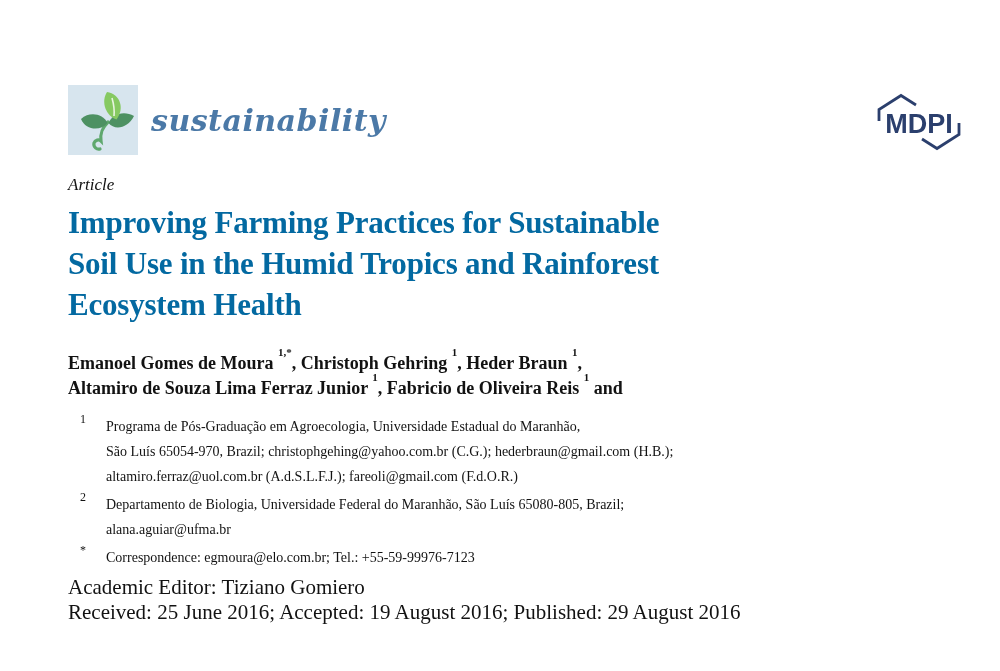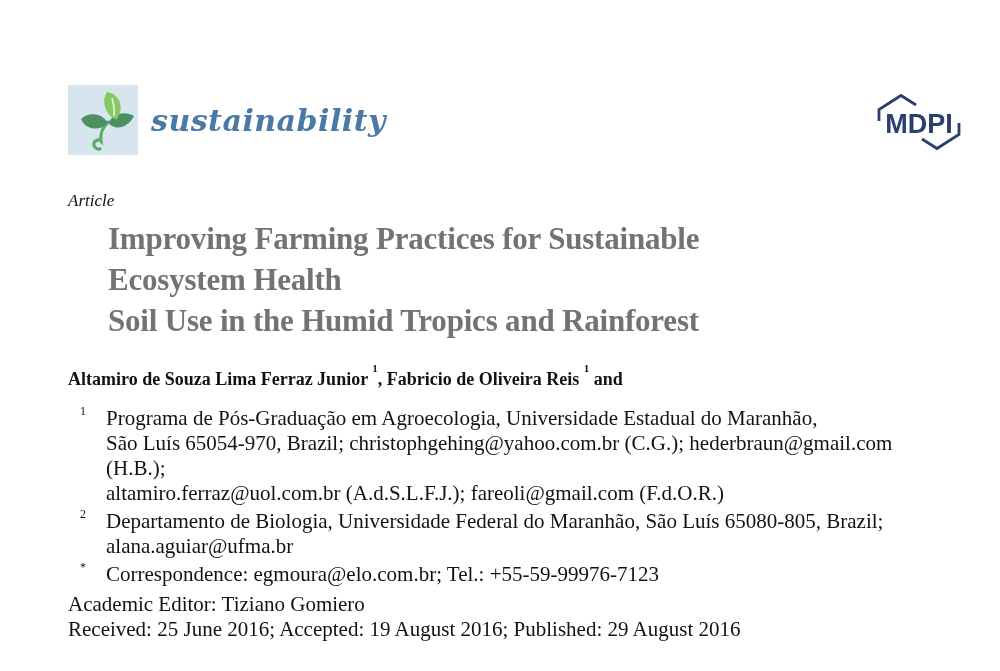--- a/index.html
+++ b/index.html
@@ -10,32 +10,32 @@
   
   .journal-header { position:absolute; top:85px; left:68px; display:flex; align-items:center;text-align:right; }
   .logo-box { width:70px; height:70px; display:block; }
   .journal-name {
     margin-left:13px; font-family:"DejaVu Serif", serif;
     font-style:italic; font-weight:bold; font-size:30px; letter-spacing:0.5px;
   }
   .mdpi-logo { position:absolute; top:92px; left:872px; width:94px; height:60px; }
 
   
-  .content { position:absolute; top:192px; left:68px; width:880px; }
+  .content { position:absolute; top:176px; left:68px; width:880px; }
   .article-label { font-style:italic; font-size:17px; line-height:17px; margin-bottom:9px; }
   .title { font-weight:bold; font-size:31px; line-height:41px; letter-spacing:-0.2px; margin-bottom:26px; color:#0f0f0f; }
   .authors { font-weight:bold; font-size:18px; line-height:24.5px; margin-bottom:14px; }
   .authors sup, .title sup { font-size:11px; line-height:0; position:relative; top:-6px; }
   .affiliations { margin-bottom:5px; }
   .aff-row { display:flex; margin-bottom:3px; }
   .aff-marker {
     flex:0 0 38px; width:38px; box-sizing:border-box; padding-left:12px;
     font-size:12px; position:relative; top:-2px; font-weight:normal;
   }
-  .aff-text { font-size:21px; line-height:25px; }
+  .aff-text { font-size:14px; line-height:25px; }
   .editor-block { font-size:21px; line-height:24px; }
   .editor-block > div { margin-bottom:1px; }
 </style>
 </head>
 <body>
 
 <div class="page">
 
   <div class="journal-header">
     <svg class="logo-box" viewBox="0 0 70 70" xmlns="http://www.w3.org/2000/svg">
@@ -51,27 +51,28 @@
 
   <svg class="mdpi-logo" viewBox="0 0 94 60" xmlns="http://www.w3.org/2000/svg">
     <path d="M7 29 L7 17.5 L29 3.5 L44 13" fill="none" stroke-width="2.8" stroke="#2b3f6d"></path>
     <path d="M87 31 L87 42.5 L65 56.5 L50 47" fill="none" stroke-width="2.8" stroke="#2b3f6d"></path>
     <text x="47" y="41" text-anchor="middle" font-family="Liberation Sans, sans-serif" font-size="27" font-weight="bold" fill="#2b3f6d">MDPI</text>
   </svg>
 
   <div class="content">
     <div class="article-label">Article</div>
 
-    <div class="title" style="color: #737373; margin-left: 40px;">
+    <div class="title" style="color: #0369a1;">
       <div>Improving Farming Practices for Sustainable</div>
+      <div>Soil Use in the Humid Tropics and Rainforest</div>
       <div>Ecosystem Health</div>
-      <div>Soil Use in the Humid Tropics and Rainforest</div>
     </div>
 
     <div class="authors">
+        <div>Emanoel Gomes de Moura <sup>1,*</sup>, Christoph Gehring <sup>1</sup>, Heder Braun <sup>1</sup>,</div>
         <div>Altamiro de Souza Lima Ferraz Junior <sup>1</sup>, Fabricio de Oliveira Reis <sup>1</sup> and</div>
       </div>
 
     <div class="affiliations">
         <div class="aff-row">
           <span class="aff-marker">1</span>
           <div class="aff-text">Programa de Pós-Graduação em Agroecologia, Universidade Estadual do Maranhão,<br>São Luís 65054-970, Brazil; christophgehing@yahoo.com.br (C.G.); hederbraun@gmail.com (H.B.);<br>altamiro.ferraz@uol.com.br (A.d.S.L.F.J.); fareoli@gmail.com (F.d.O.R.)</div>
         </div>
         <div class="aff-row">
           <span class="aff-marker">2</span>

